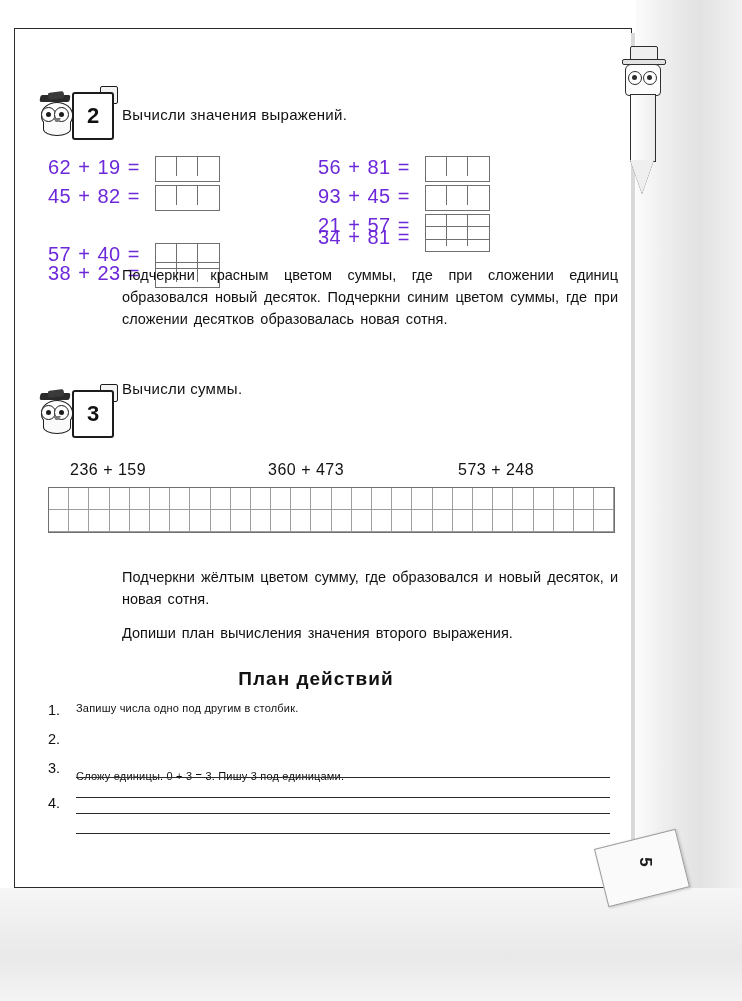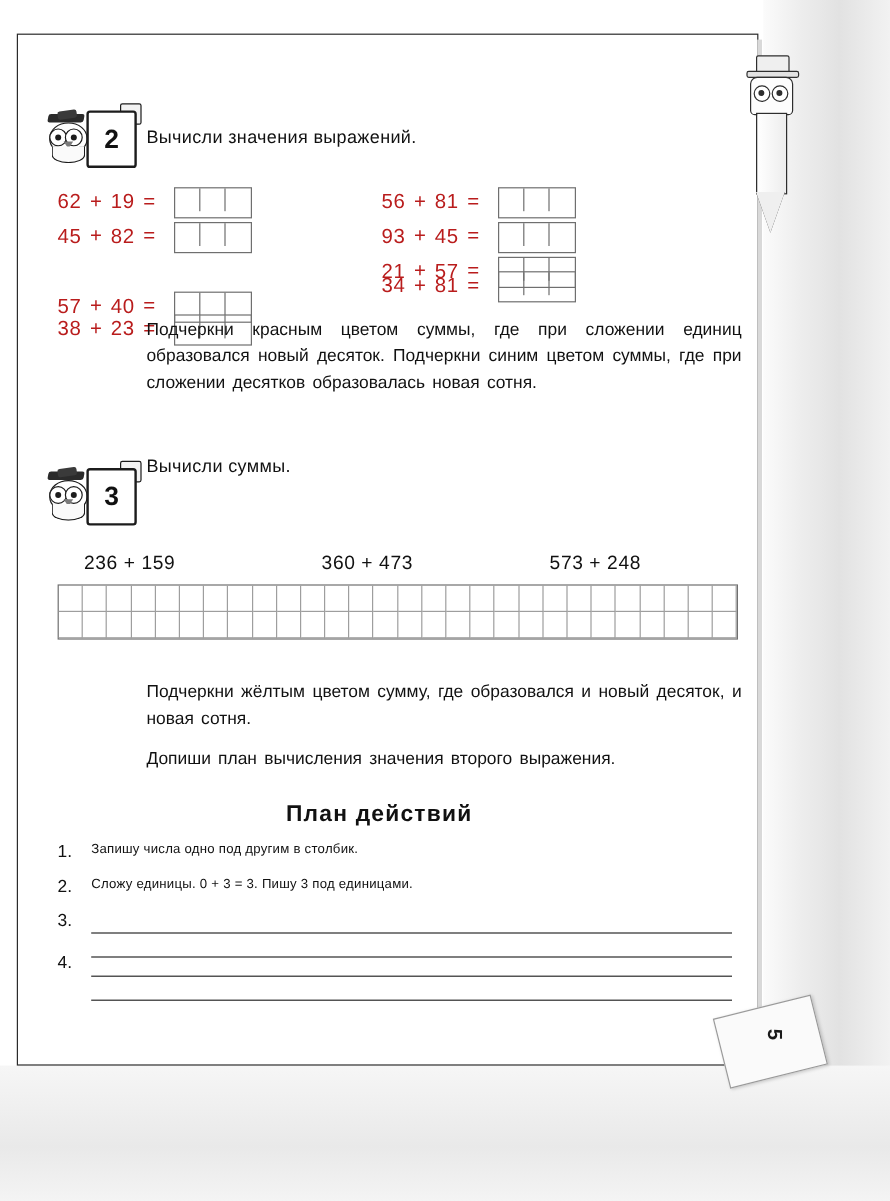--- a/index.html
+++ b/index.html
@@ -225,22 +225,22 @@
     font-size: 14.5px;
     line-height: 22px;
     color: #111;
     text-align: justify;
     word-spacing: 2px;
   }
 
   
   .expr {
     position: absolute;
-    font-size: 17px;
-    color: #b91c1c;
+    font-size: 20px;
+    color: #6d28d9;
     white-space: nowrap;
     letter-spacing: .5px;
   }
   .expr .op { margin: 0 7px; }
   .answer-box {
     display: inline-block;
     vertical-align: middle;
     margin-left: 8px;
     border: 1px solid #6f6f6f;
   }
@@ -470,21 +470,21 @@
 <div class="para" style="left:122px; top:566px; width:496px;">Подчеркни жёлтым цветом сумму, где образовался и новый десяток, и новая сотня.</div>
 
 <div class="para" style="left:122px; top:622px; width:496px;">Допиши план вычисления значения второго выражения.</div>
 
 <div class="plan-title">План  действий</div>
 
 <div class="plan-num" style="left:48px; top:702px;">1.</div>
 <div class="plan-item" style="left:76px; top:702px;">Запишу  числа  одно  под  другим  в  столбик.</div>
 
 <div class="plan-num" style="left:48px; top:731px;">2.</div>
-<div class="plan-item" style="left:76px; top:731px;text-align:right;">Сложу  единицы.  0 + 3 = 3.  Пишу 3 под единицами.</div>
+<div class="plan-item" style="left:76px; top:770px;text-align:right;">Сложу  единицы.  0 + 3 = 3.  Пишу 3 под единицами.</div>
 
 <div class="plan-num" style="left:48px; top:760px;">3.</div>
 <div class="rule-line" style="left:76px; top:777px; width:534px;"></div>
 <div class="rule-line" style="left:76px; top:797px; width:534px;"></div>
 
 <div class="plan-num" style="left:48px; top:795px;">4.</div>
 <div class="rule-line" style="left:76px; top:813px; width:534px;"></div>
 <div class="rule-line" style="left:76px; top:833px; width:534px;"></div>
 
 <div class="corner-fold"></div>

